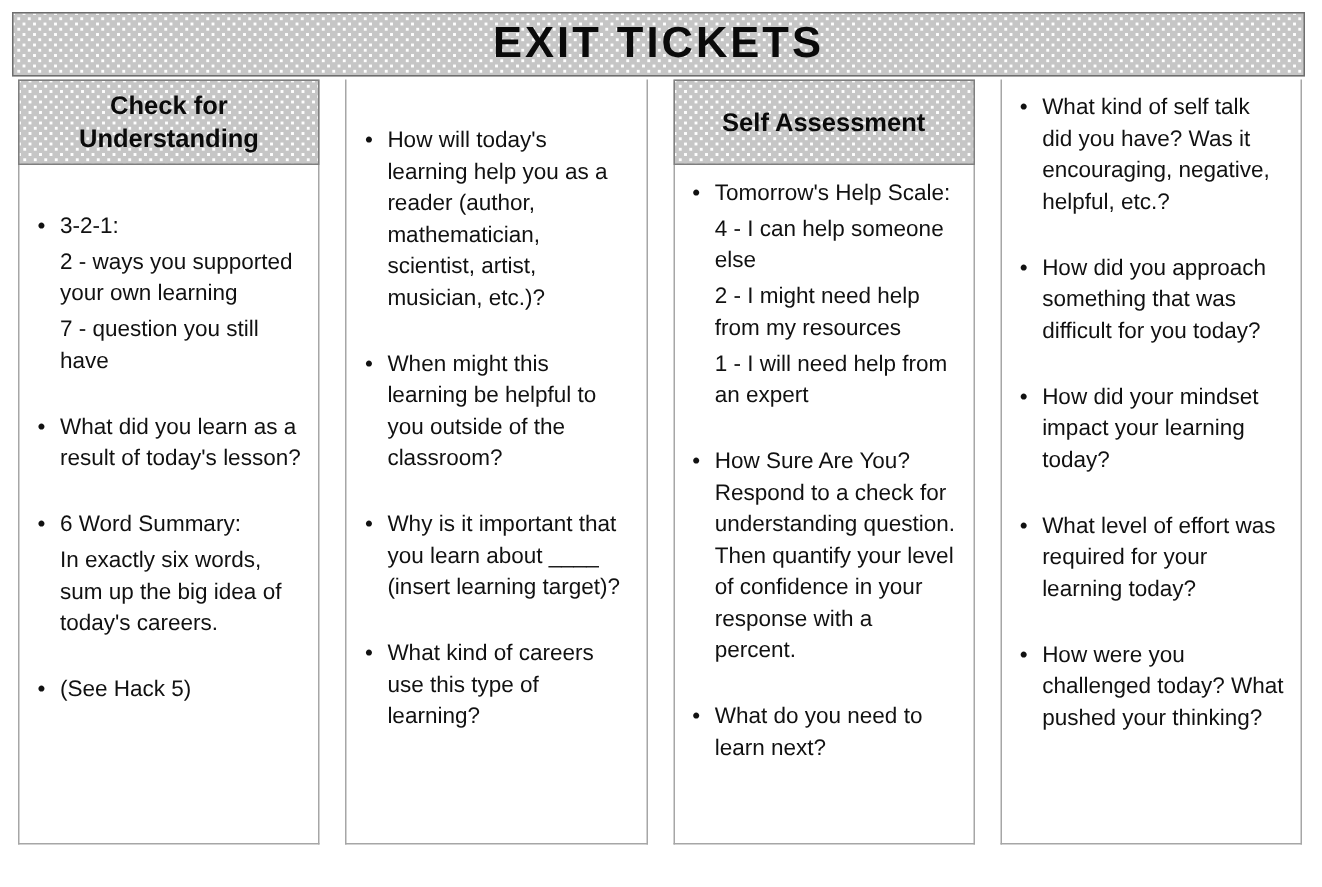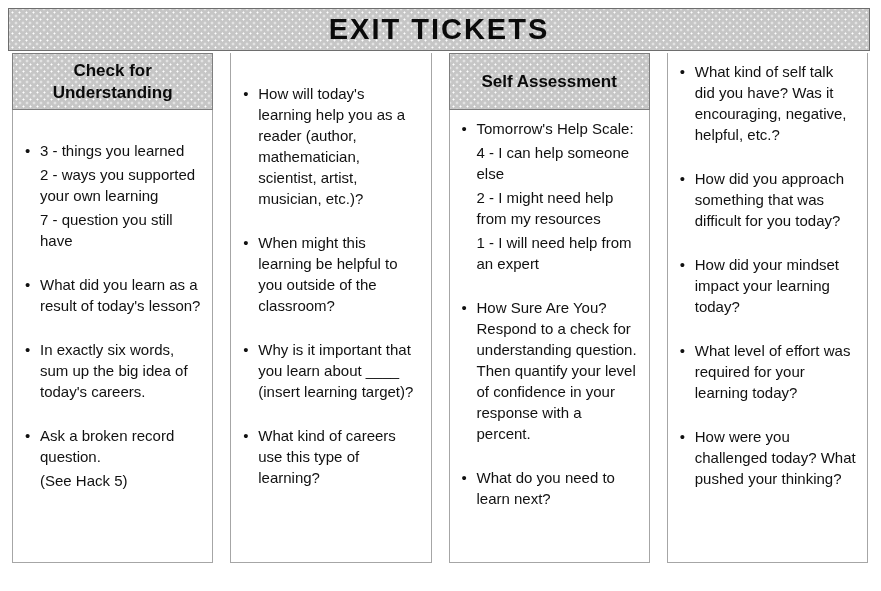--- a/index.html
+++ b/index.html
@@ -70,35 +70,35 @@
   <span class="banner-title">EXIT TICKETS</span>
 </div>
 
 <div class="cols">
 
   <div class="col">
     <div class="col-header dotted">Check for Understanding</div>
     <div class="col-body pad-lg">
       <div class="item">
         <span class="bullet">•</span>
-        <div class="line">3 - things you learned</div>
+        <div class="line">3-2-1:</div>
         <div class="line">2 - ways you supported your own learning</div>
         <div class="line">7 - question you still have</div>
       </div>
       <div class="item">
         <span class="bullet">•</span>
         <div class="line">What did you learn as a result of today's lesson?</div>
       </div>
       <div class="item">
         <span class="bullet">•</span>
+        <div class="line">6 Word Summary:</div>
         <div class="line">In exactly six words, sum up the big idea of today's careers.</div>
       </div>
       <div class="item">
         <span class="bullet">•</span>
-        <div class="line">Ask a broken record question.</div>
         <div class="line">(See Hack 5)</div>
       </div>
     </div>
   </div>
 
   <div class="col">
     <div class="col-body pad-lg">
       <div class="item">
         <span class="bullet">•</span>
         <div class="line">How will today's learning help you as a reader (author, mathematician, scientist, artist, musician, etc.)?</div>

